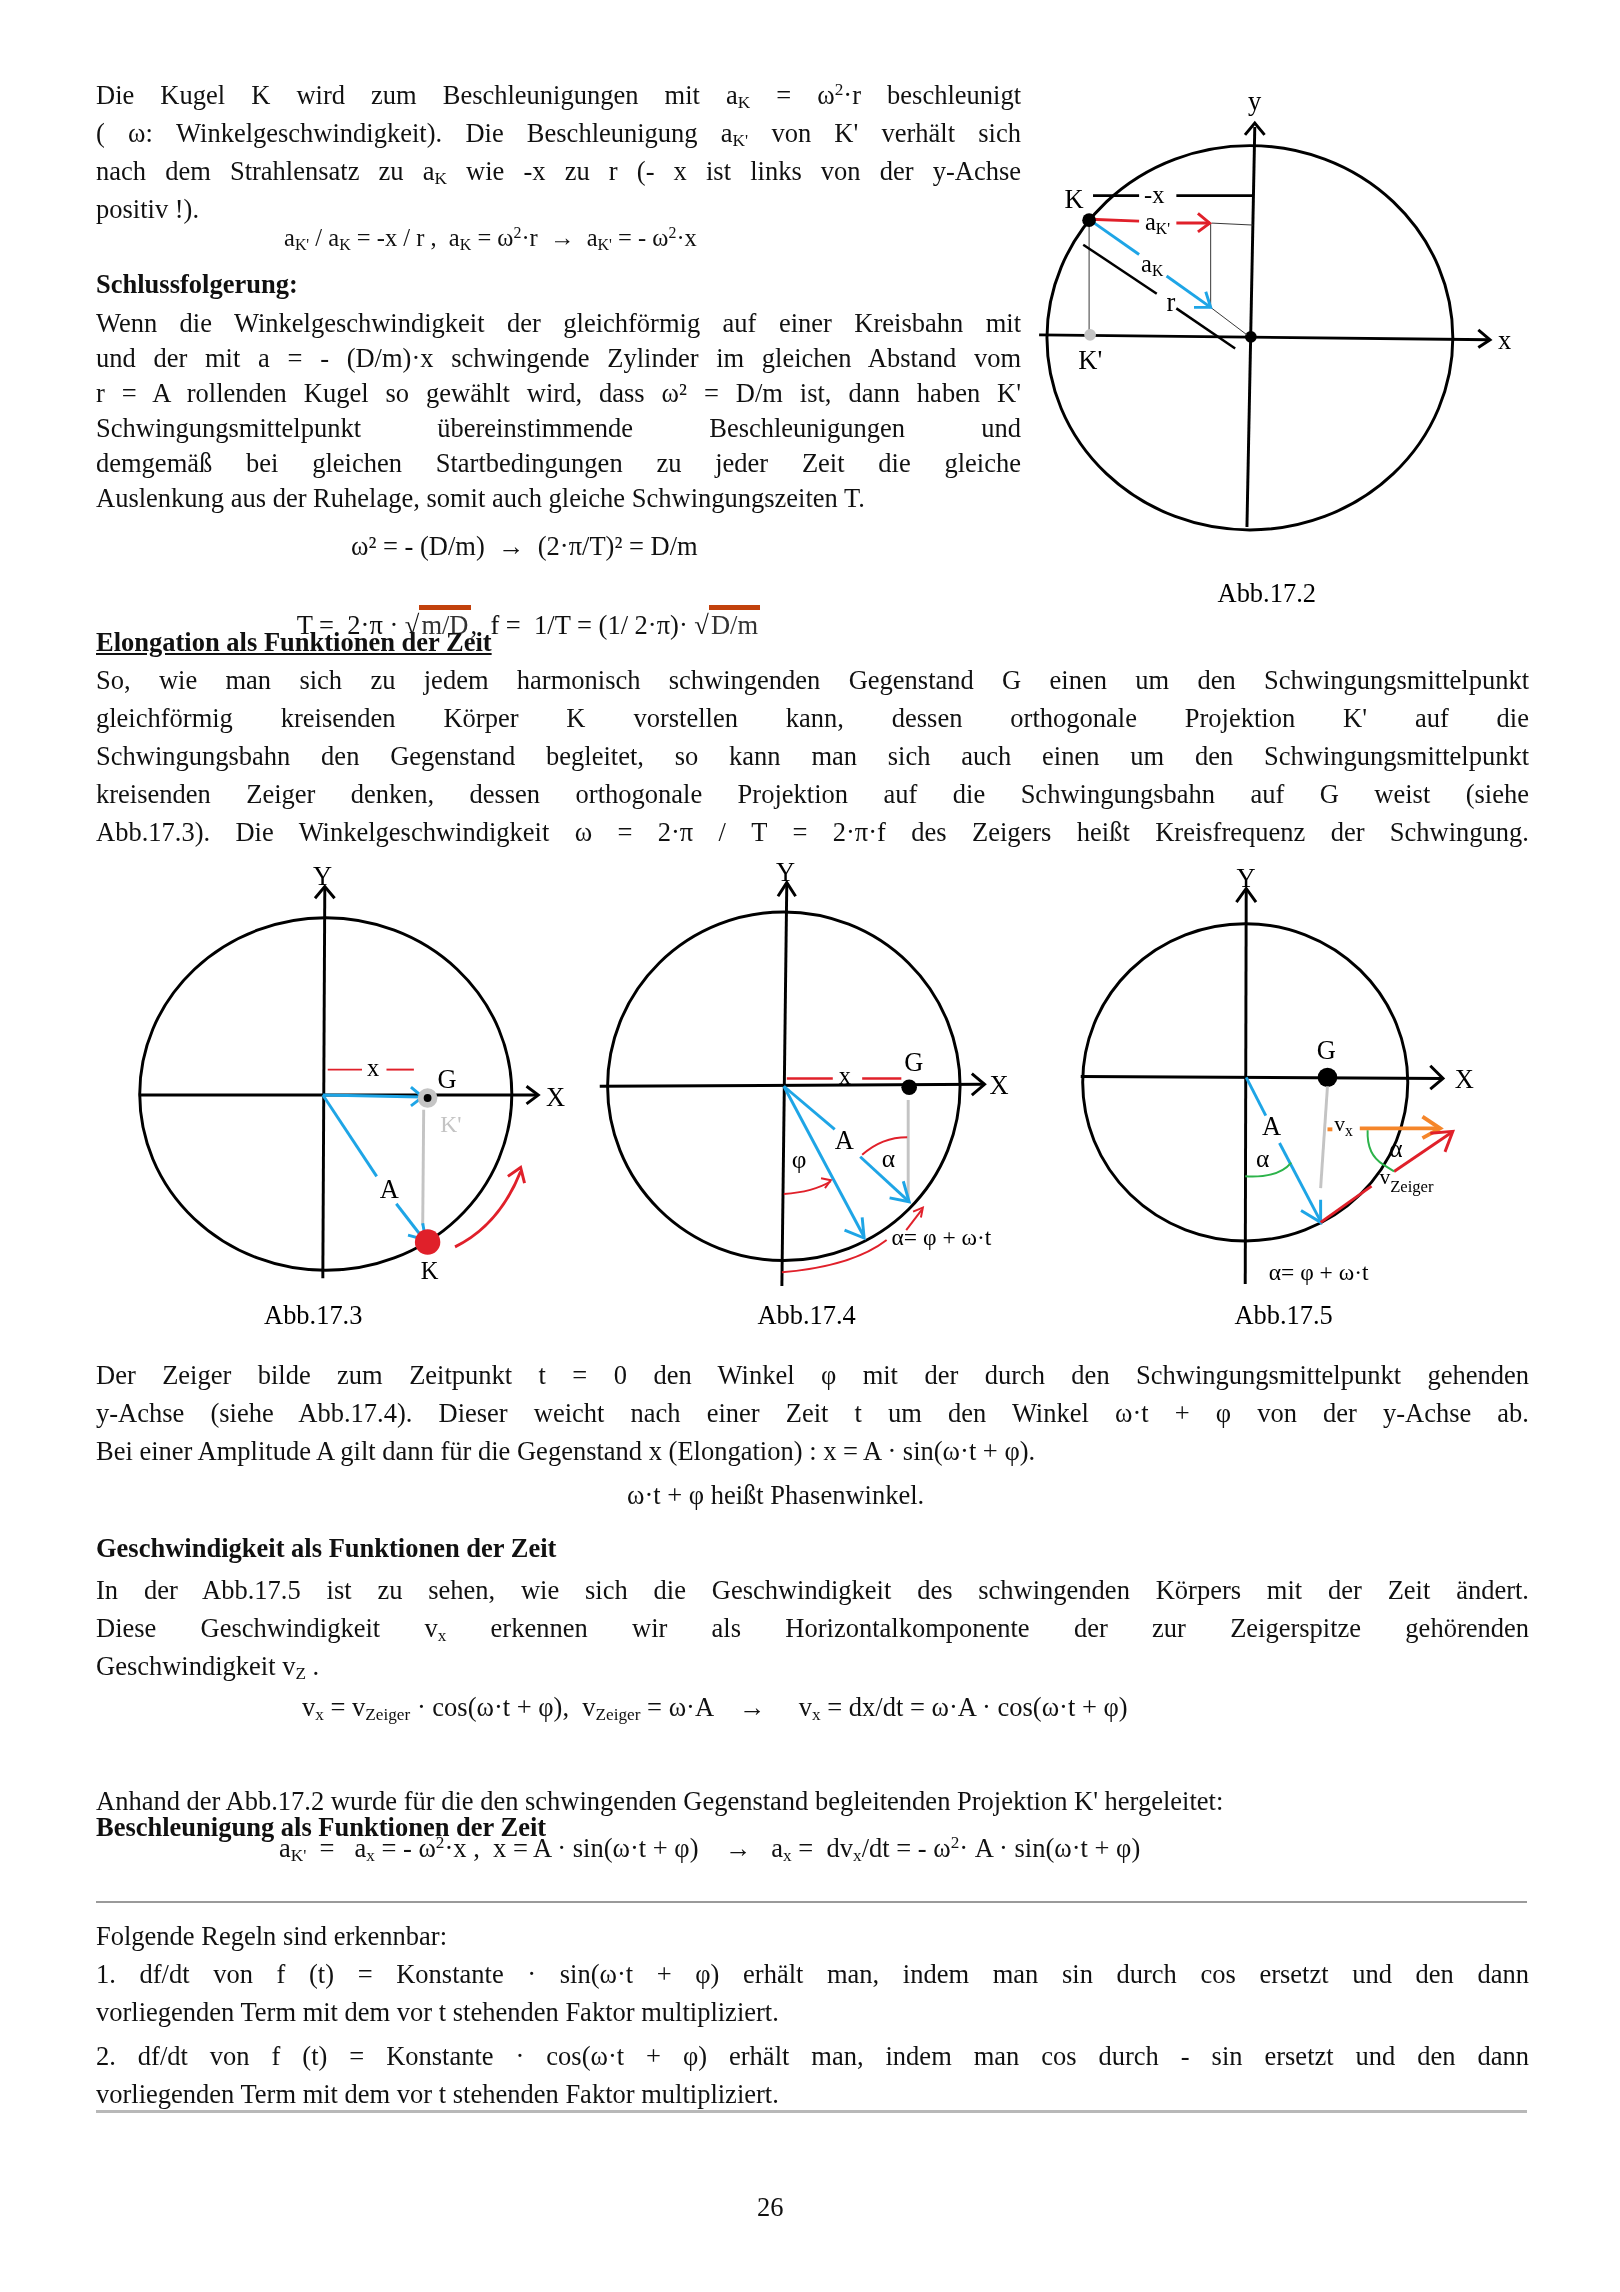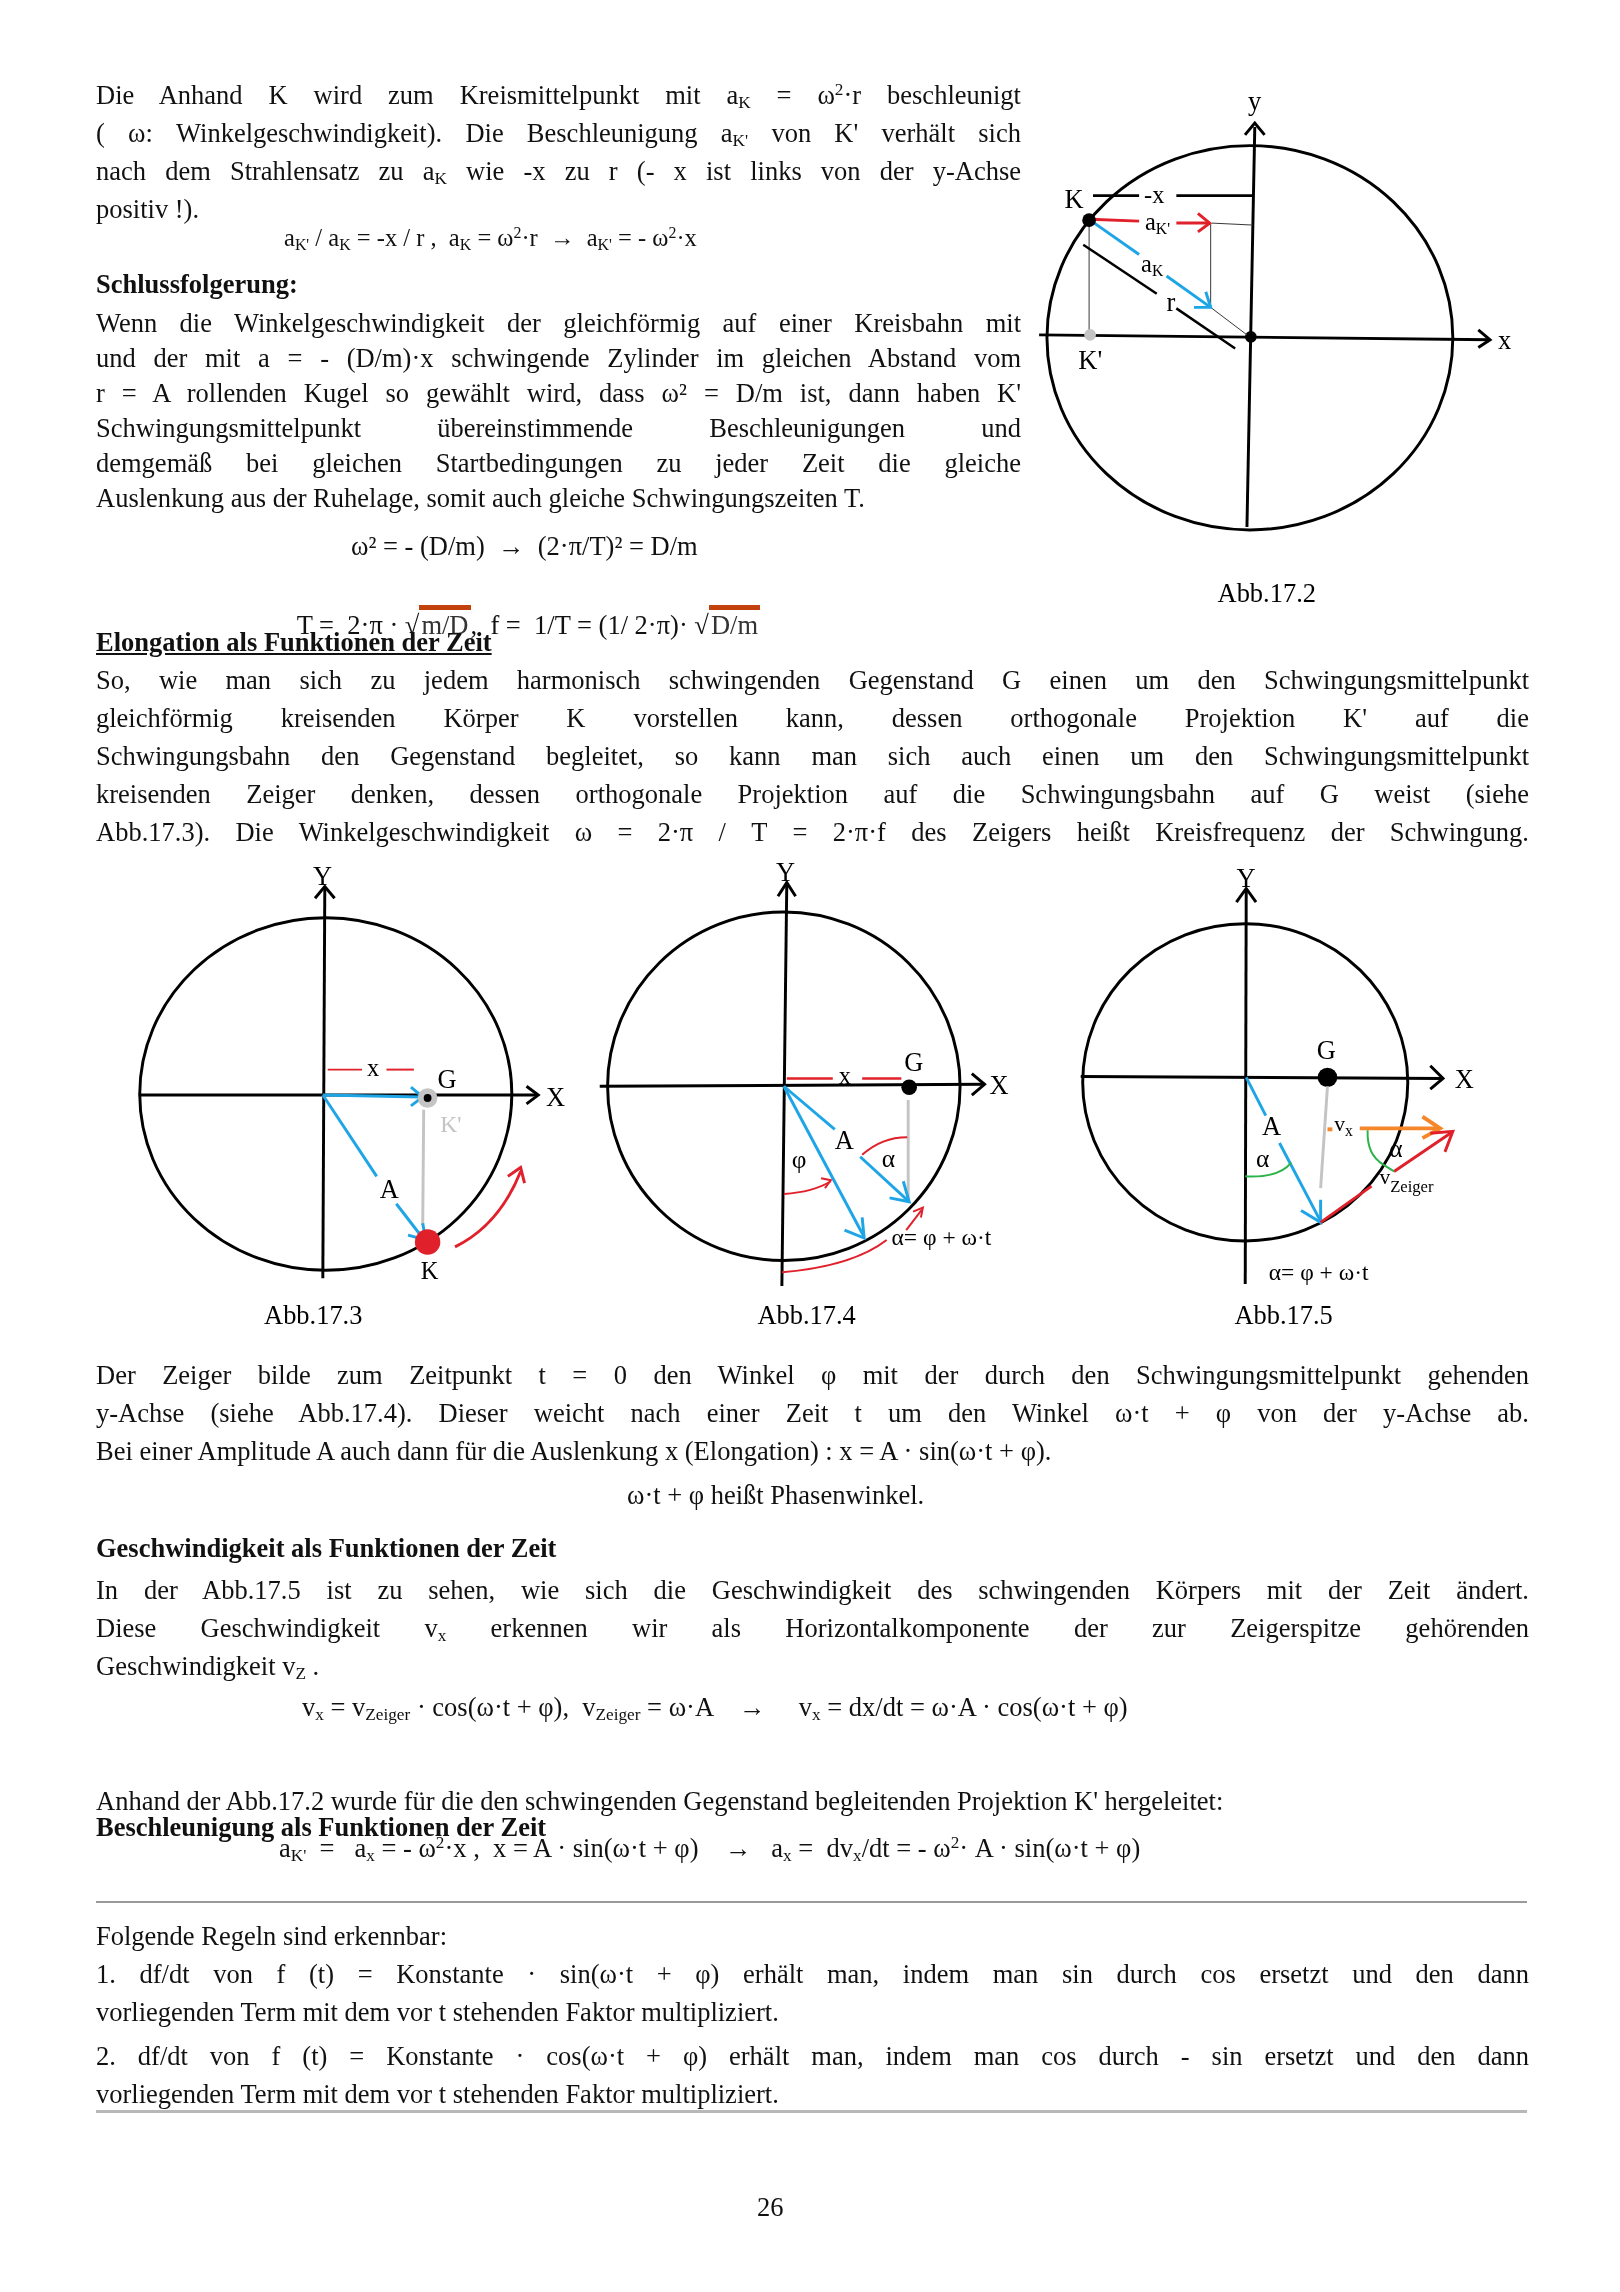--- a/index.html
+++ b/index.html
@@ -14,21 +14,21 @@
   sub { font-size:65%; vertical-align:-0.25em; line-height:0; }
   sup { font-size:65%; vertical-align:0.5em; line-height:0; }
   .sqrt { border-top:5px solid #c2410c; padding:0 2px; color:#333; }
   .rule { position:absolute; left:96px; width:1431px; height:2px; background:#9a9a9a; }
   svg text { font-family:"Liberation Serif", "DejaVu Serif", serif; }
 </style>
 </head>
 <body>
 
 <div class="abs txt" style="left:96px; top:76px; width:925px;">
-  <span class="jline"><span>Die Anhand K wird zum Kreismittelpunkt mit a</span><sub>K</sub><span> = ω</span><sup>2</sup><span>·r beschleunigt</span></span>
+  <span class="jline"><span>Die Kugel K wird zum Beschleunigungen mit a</span><sub>K</sub><span> = ω</span><sup>2</sup><span>·r beschleunigt</span></span>
   <span class="jline"><span>( ω: Winkelgeschwindigkeit). Die Beschleunigung a</span><sub>K'</sub><span> von K' verhält sich</span></span>
   <span class="jline"><span>nach dem Strahlensatz zu a</span><sub>K</sub><span> wie -x zu r (- x ist links von der y-Achse</span></span>
   <span class="line">positiv !).</span>
 </div>
 <div class="abs small" style="left:284px; top:220px; white-space:pre;">a<sub>K'</sub> / a<sub>K</sub> = -x / r ,  a<sub>K</sub> = ω<sup>2</sup>·r  →  a<sub>K'</sub> = - ω<sup>2</sup>·x</div>
 
 <div class="abs txt bold" style="left:96px; top:265px;text-align:right;">Schlussfolgerung:</div>
 <div class="abs txt" style="left:96px; top:306px; width:925px; line-height:35px;">
   <span class="jline">Wenn die Winkelgeschwindigkeit der gleichförmig auf einer Kreisbahn mit</span>
   <span class="jline">und der mit a = - (D/m)·x schwingende Zylinder im gleichen Abstand vom</span>
@@ -183,21 +183,21 @@
   <text x="272" y="284" font-size="22"><tspan>v</tspan><tspan font-size="16" dy="5">x</tspan></text>
   <text x="328" y="310" font-size="26">α</text>
   <text x="318" y="338" font-size="22"><tspan>v</tspan><tspan font-size="17" dy="8">Zeiger</tspan></text>
   <text x="205" y="436" font-size="24">α= φ + ω·t</text>
   <text x="170" y="481" font-size="27">Abb.17.5</text>
 </svg>
 
 <div class="abs txt" style="left:96px; top:1356px; width:1433px;">
   <span class="jline">Der Zeiger bilde zum Zeitpunkt t = 0 den Winkel φ mit der durch den Schwingungsmittelpunkt gehenden</span>
   <span class="jline">y-Achse (siehe Abb.17.4). Dieser weicht nach einer Zeit t um den Winkel ω·t + φ von der y-Achse ab.</span>
-  <span class="line">Bei einer Amplitude A auch dann für die Auslenkung x (Elongation) : x = A · sin(ω·t + φ).</span>
+  <span class="line">Bei einer Amplitude A gilt dann für die Gegenstand x (Elongation) : x = A · sin(ω·t + φ).</span>
 </div>
 <div class="abs txt" style="left:627px; top:1476px;">ω·t + φ heißt Phasenwinkel.</div>
 
 <div class="abs txt bold" style="left:96px; top:1529px;">Geschwindigkeit als Funktionen der Zeit</div>
 <div class="abs txt" style="left:96px; top:1571px; width:1433px;">
   <span class="jline">In der Abb.17.5 ist zu sehen, wie sich die Geschwindigkeit des schwingenden Körpers mit der Zeit ändert.</span>
   <span class="jline">Diese Geschwindigkeit v<sub>x</sub> erkennen wir als Horizontalkomponente der zur Zeigerspitze gehörenden</span>
   <span class="line">Geschwindigkeit v<sub>Z</sub> .</span>
 </div>
 <div class="abs txt" style="left:302px; top:1688px; white-space:pre;">v<sub>x</sub> = v<sub>Zeiger</sub> · cos(ω·t + φ),  v<sub>Zeiger</sub> = ω·A    →     v<sub>x</sub> = dx/dt = ω·A · cos(ω·t + φ)</div>

